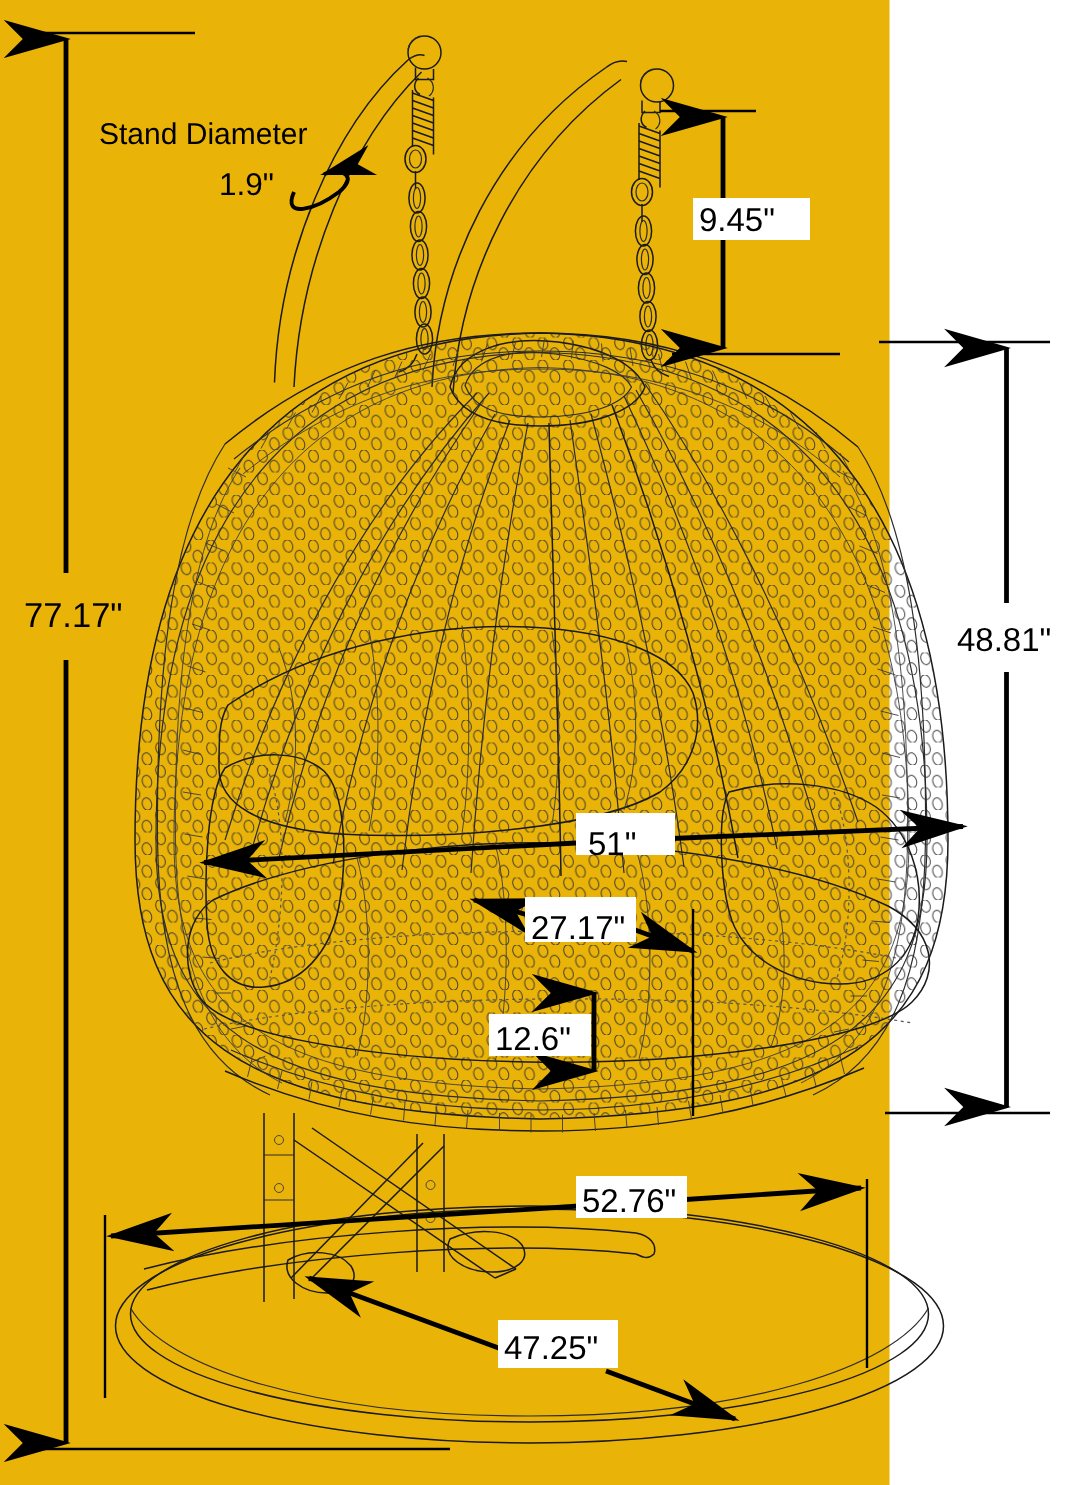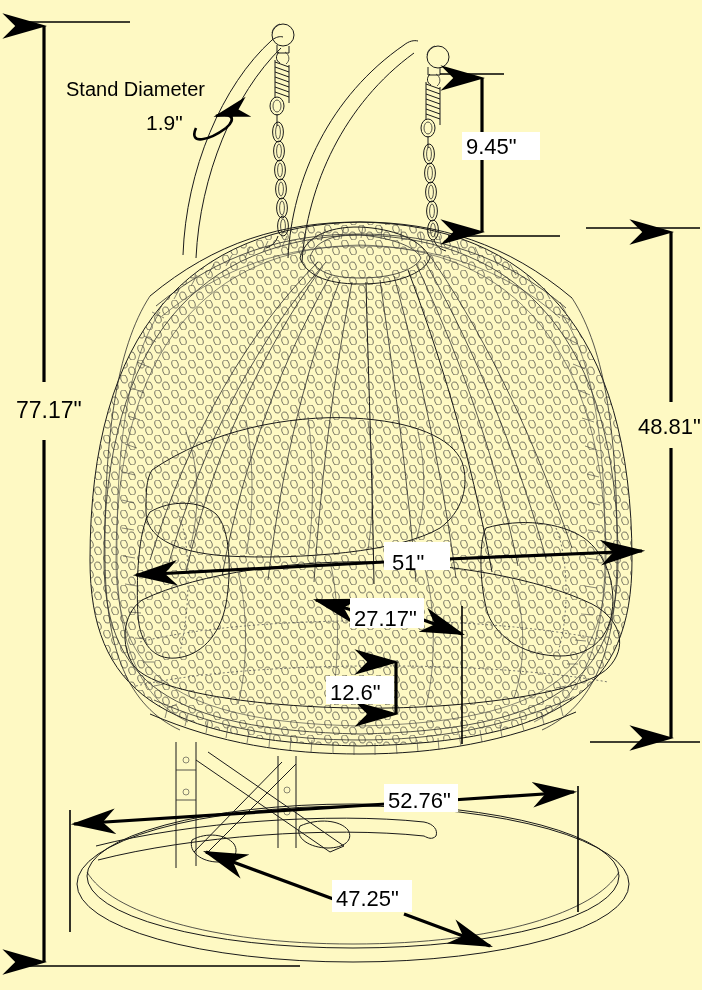--- a/index.html
+++ b/index.html
@@ -1,18 +1,18 @@
 <!DOCTYPE html>
 <html><head>
 <meta charset="utf-8">
 <style>
   html,body{margin:0;padding:0;background:#ffffff;}
   body{width:720px;height:990px;overflow:hidden;
        font-family:"Liberation Sans", sans-serif;}
-  #stage{position:relative;width:702px;height:990px;background:#fef9c3;text-align:center;}
+  #stage{position:relative;width:593px;height:990px;background:#eab308;text-align:center;}
   svg{display:block;}
   .dimtext{font-family:"Liberation Sans", sans-serif;fill:#000;font-weight:400;}
   .ln{fill:none;stroke:#1a1a1a;stroke-width:1;}
   .ln-thin{fill:none;stroke:#2b2b2b;stroke-width:0.8;}
   .ln-hair{fill:none;stroke:#3a3a3a;stroke-width:0.6;}
   .dot{fill:none;stroke:#555;stroke-width:0.8;stroke-dasharray:2 2.4;}
   .dimline{stroke:#000;stroke-width:3.2;fill:none;}
   .extline{stroke:#000;stroke-width:1.6;fill:none;}
   .wick{fill:none;stroke:#333;stroke-width:0.65;}
 </style>

